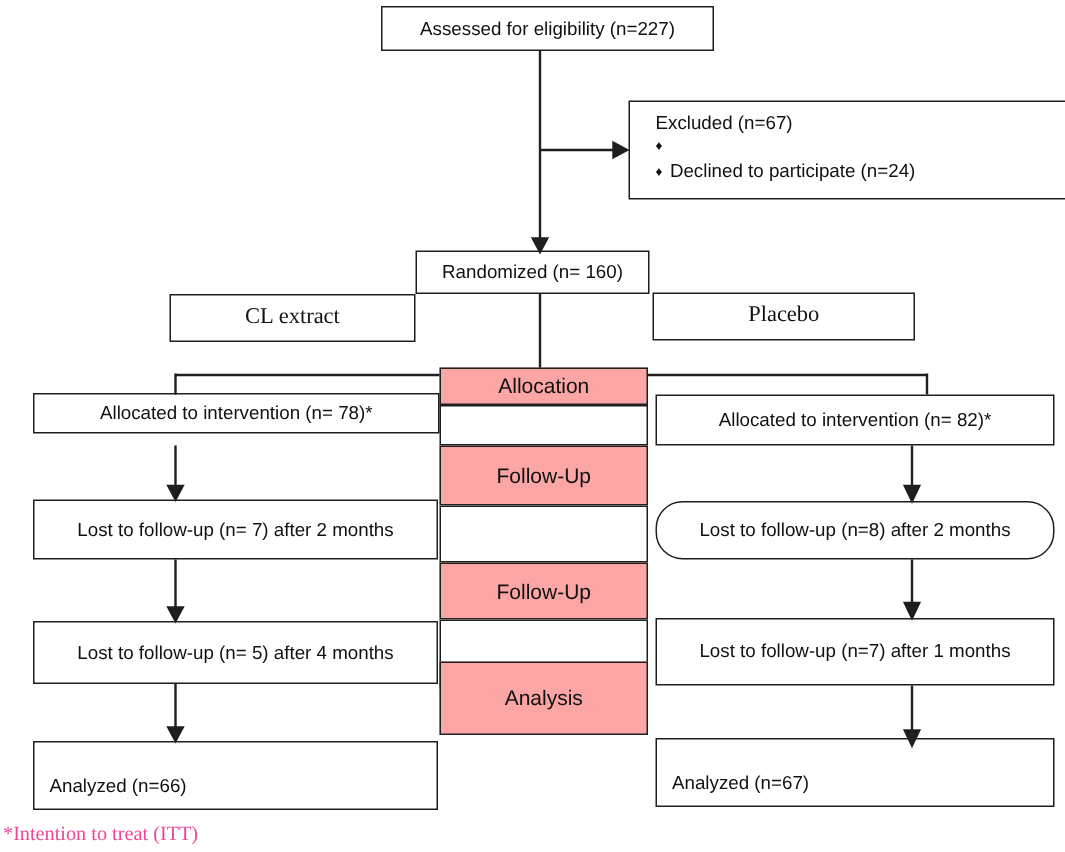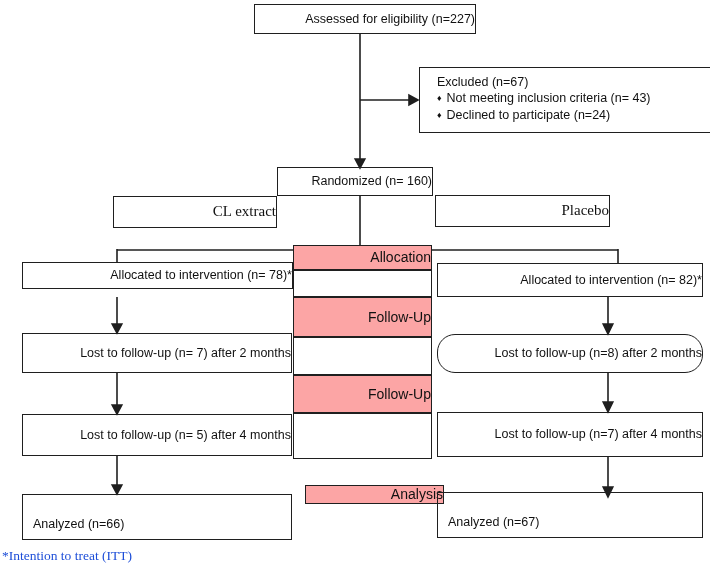--- a/index.html
+++ b/index.html
@@ -11,21 +11,21 @@
     color:#111;
     overflow:hidden;
   }
   .connectors{position:absolute;left:0;top:0;z-index:1;}
   .box{
     position:absolute;
     border:1.5px solid #1f1f1f;
     box-sizing:border-box;
     display:flex;
     align-items:center;
-    justify-content:flex-end;
+    justify-content:center;
     text-align:center;
     font-size:12.5px;
     line-height:1.15;
     background:transparent;
     z-index:2;
   }
   .box.filled{background:#ffffff;}
   .box.serif{font-family:"Liberation Serif", serif;font-size:15px;}
   .box.stage{font-size:14px;background:#fca5a5;}
   .box.top-left{
@@ -41,21 +41,21 @@
     text-align:left;
     padding:6px 10px;
     font-size:12.5px;
     line-height:16px;
   }
   .bullet-line{display:flex;align-items:baseline;gap:5px;}
   .bullet{font-size:9px;position:relative;top:-1px;}
   .footnote{
     position:absolute;left:2px;top:548px;
     font-family:"Liberation Serif", serif;
-    font-size:13.5px;color:#1d4ed8;z-index:2;
+    font-size:13.5px;color:#ec4899;z-index:2;
   }
 </style>
 </head>
 <body>
 
 <div class="canvas">
 
   <svg class="connectors" width="710" height="568" viewBox="0 0 710 568">
     <g stroke="#1f1f1f" stroke-width="1.6" fill="#1f1f1f">
 
@@ -88,21 +88,20 @@
   </svg>
 
   <div class="box" style="left:254px;top:4px;width:222px;height:30px;">
     <span>Assessed for eligibility (n=227)</span>
   </div>
 
   <div class="box list" style="left:419px;top:67px;width:300px;height:66px;padding-left:17px;">
     <div>Excluded (n=67)</div>
     <div class="bullet-line">
       <span class="bullet">♦</span>
-      <span>Not meeting inclusion criteria (n= 43)</span>
     </div>
     <div class="bullet-line">
       <span class="bullet">♦</span>
       <span>Declined to participate (n=24)</span>
     </div>
   </div>
 
   <div class="box" style="left:277px;top:167px;width:156px;height:29px;">
     <span>Randomized (n= 160)</span>
   </div>
@@ -119,21 +118,21 @@
   </div>
   <div class="box filled" style="left:293px;top:270px;width:139px;height:27px;"></div>
   <div class="box stage" style="left:293px;top:297px;width:139px;height:40px;">
     <span>Follow-Up</span>
   </div>
   <div class="box filled" style="left:293px;top:337px;width:139px;height:38px;"></div>
   <div class="box stage" style="left:293px;top:375px;width:139px;height:38px;">
     <span>Follow-Up</span>
   </div>
   <div class="box filled" style="left:293px;top:413px;width:139px;height:46px;"></div>
-  <div class="box stage" style="left:293px;top:485px;width:139px;height:19px;margin-left:12px;">
+  <div class="box stage" style="left:293px;top:441px;width:139px;height:49px;">
     <span>Analysis</span>
   </div>
 
   <div class="box" style="left:22px;top:262px;width:271px;height:27px;">
     <span>Allocated to intervention (n= 78)*</span>
   </div>
   <div class="box" style="left:22px;top:333px;width:270px;height:40px;">
     <span>Lost to follow-up (n= 7) after 2 months</span>
   </div>
   <div class="box" style="left:22px;top:414px;width:270px;height:42px;">
@@ -143,21 +142,21 @@
     <span>Analyzed (n=66)</span>
   </div>
 
   <div class="box" style="left:437px;top:263px;width:266px;height:34px;">
     <span>Allocated to intervention (n= 82)*</span>
   </div>
   <div class="box" style="left:437px;top:334px;width:266px;height:39px;border-radius:18px;">
     <span>Lost to follow-up (n=8) after 2 months</span>
   </div>
   <div class="box" style="left:437px;top:412px;width:266px;height:45px;">
-    <span>Lost to follow-up (n=7) after 4 months</span>
+    <span>Lost to follow-up (n=7) after 1 months</span>
   </div>
   <div class="box top-left" style="left:437px;top:492px;width:266px;height:46px;">
     <span>Analyzed (n=67)</span>
   </div>
 
   <div class="footnote">*Intention to treat (ITT)</div>
 
 </div>
 
 </body></html>

